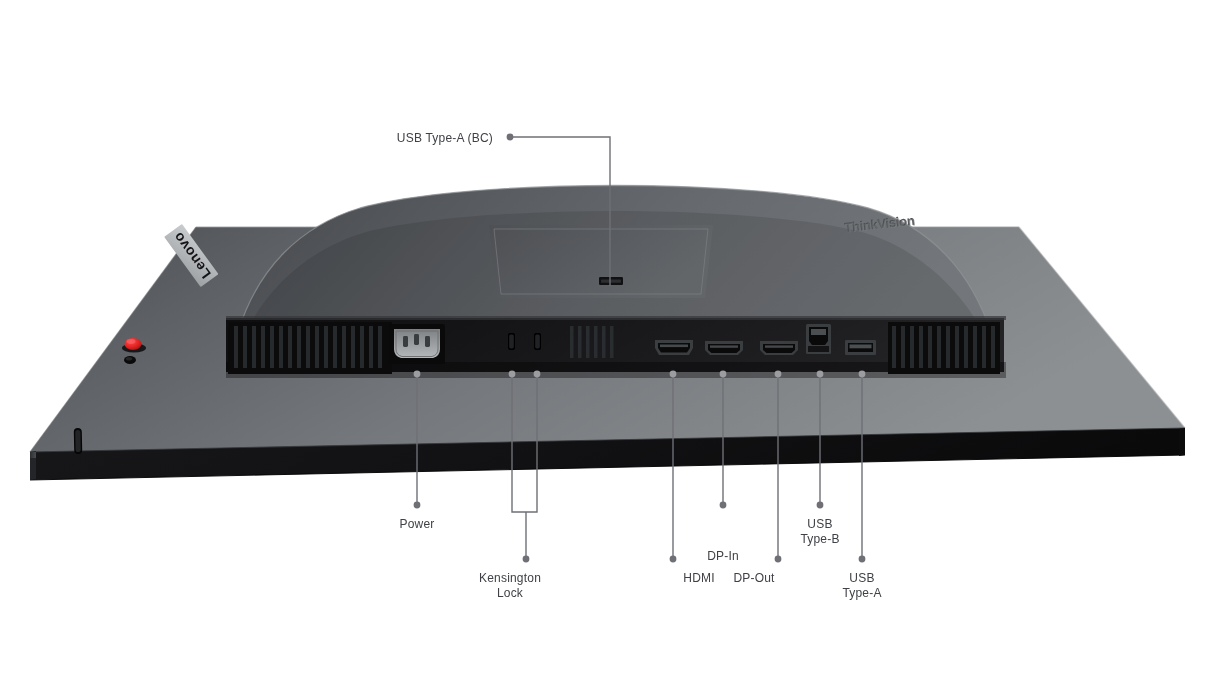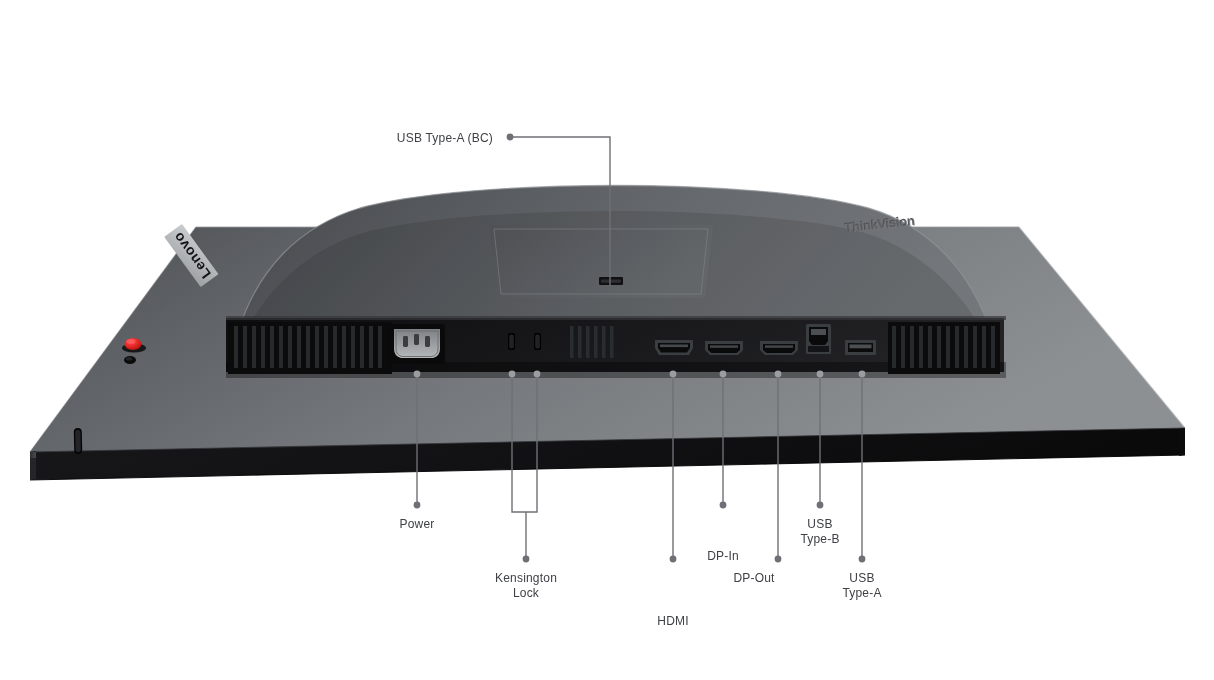--- a/index.html
+++ b/index.html
@@ -329,24 +329,24 @@
 
       <circle cx="862" cy="374" r="3.4" fill="#9b9da0"></circle>
       <circle cx="862" cy="559" r="3.4"></circle>
     </g>
   </svg>
 
   <div class="callout-label rgt" style="left:493px; top:131px;">USB Type-A (BC)</div>
 
   <div class="callout-label ctr" style="left:417px; top:517px;">Power</div>
 
-  <div class="callout-label ctr" style="left:526px; top:571px;">Kensington
+  <div class="callout-label ctr" style="left:510px; top:571px;">Kensington
 Lock</div>
 
-  <div class="callout-label ctr" style="left:673px; top:571px;margin-top:43px;">HDMI</div>
+  <div class="callout-label ctr" style="left:699px; top:571px;">HDMI</div>
 
   <div class="callout-label ctr" style="left:723px; top:517px;margin-top:32px;">DP-In</div>
 
   <div class="callout-label ctr" style="left:754px; top:571px;">DP-Out</div>
 
   <div class="callout-label ctr" style="left:820px; top:517px;">USB
 Type-B</div>
 
   <div class="callout-label ctr" style="left:862px; top:571px;">USB
 Type-A</div>

